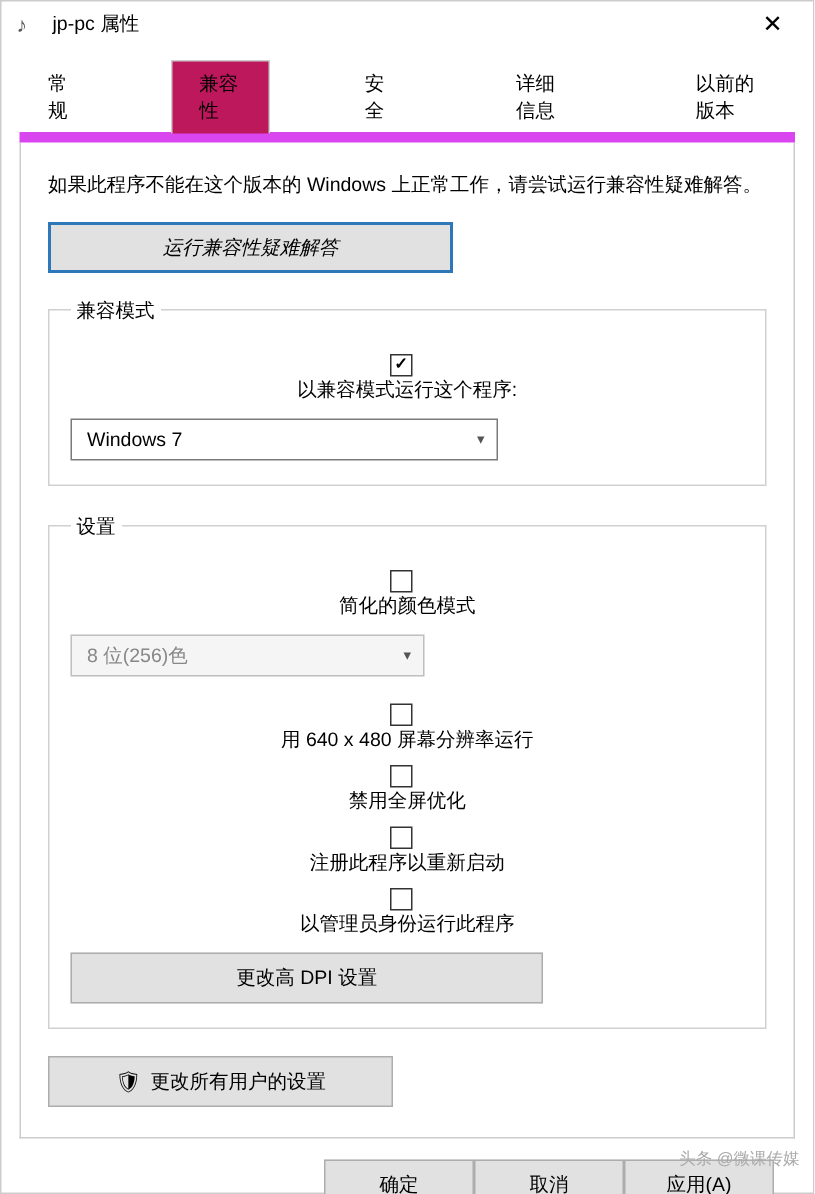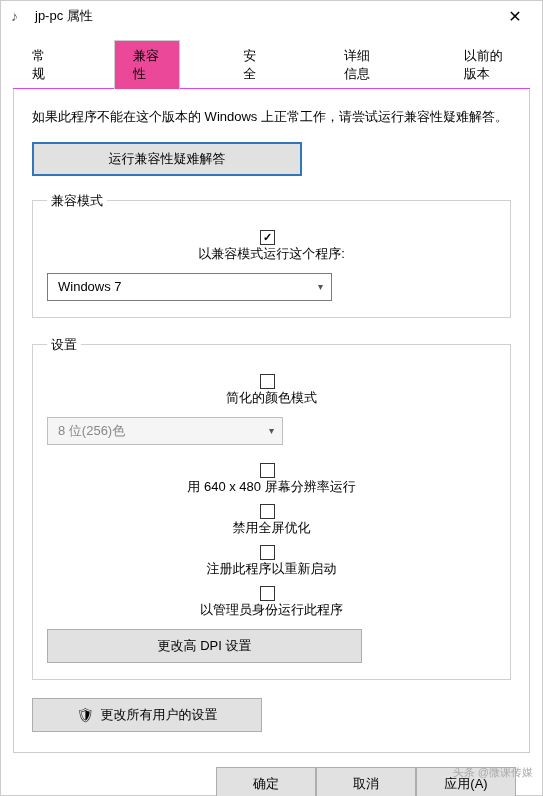--- a/index.html
+++ b/index.html
@@ -4,27 +4,27 @@
 <style>
 * { box-sizing: border-box; font-family: "Microsoft YaHei", "Segoe UI", sans-serif; }
 body { margin: 0; padding: 0; background: #fff; width: 543px; height: 796px; overflow: hidden; }
 .window { width: 543px; height: 796px; border: 1px solid #ccc; display: flex; flex-direction: column; }
 .titlebar { height: 35px; display: flex; align-items: center; padding: 0 4px 0 10px; }
 .titlebar .icon { width: 16px; height: 16px; margin-right: 8px; font-size: 14px; color: #555; }
 .titlebar .title { flex: 1; font-size: 13px; color: #000; }
 .titlebar .close { width: 46px; height: 30px; display: flex; align-items: center; justify-content: center; font-size: 16px; color: #000; cursor: default; }
 .dlg-body { flex: 1; padding: 8px 12px 12px 12px; display: flex; flex-direction: column; }
 .tabs-wrap { position: relative; }
-.tabs { display: flex; border-bottom: 1px solid #d946ef; position: relative; z-index: 1; gap: 44px; }
+.tabs { display: flex; border-bottom: 7px solid #d946ef; position: relative; z-index: 1; gap: 44px; }
 .tab { padding: 6px 18px 6px 18px; font-size: 13px; color: #000; border: 1px solid transparent; border-bottom: none; cursor: default; position: relative; top: 1px; }
-.tab.active { background: #ec4899; border-color: #ccc; }
+.tab.active { background: #be185d; border-color: #ccc; }
 .tab-content { border: 1px solid #ccc; border-top: none; padding: 18px 18px 20px 18px; font-size: 13px; flex: 1; }
 .intro { line-height: 1.6; margin-bottom: 14px; }
 .btn { background: #e1e1e1; border: 1px solid #adadad; padding: 7px 10px; font-size: 13px; cursor: default; text-align: center; }
-.troubleshoot { border: 2px solid #2e77b8; background: #e1e1e1; padding: 6px 10px; width: 270px; text-align: center; margin-bottom: 16px; }
+.troubleshoot { border: 2px solid #2e77b8; background: #e1e1e1; padding: 6px 10px; width: 270px; text-align: center; margin-bottom: 16px; font-style: italic; }
 .link { color: #0066cc; text-decoration: underline; font-size: 13px; cursor: default; display: inline-block; margin-bottom: 20px; }
 fieldset { border: 1px solid #d0d0d0; margin: 0 0 18px 0; padding: 12px 14px 16px 14px; }
 legend { font-size: 13px; padding: 0 4px; }
 .check-row { display: flex; align-items: center; margin: 8px 0; flex-direction: column; }
 .checkbox { width: 15px; height: 15px; border: 1px solid #333; margin-right: 8px; display: flex; align-items: center; justify-content: center; font-size: 11px; line-height: 1; background: #fff; }
 .checkbox.checked::after { content: "✓"; color: #000; font-weight: bold; }
 .combo { width: 285px; height: 28px; border: 1px solid #7a7a7a; background: #fff; display: flex; align-items: center; justify-content: space-between; padding: 0 8px 0 10px; margin-top: 10px; }
 .combo.disabled { color: #888; border-color: #bfbfbf; background: #f5f5f5; width: 236px; }
 .combo .arrow { font-size: 10px; color: #555; }
 .centered-btn { width: 315px; margin: 10px 0 0 0; }

